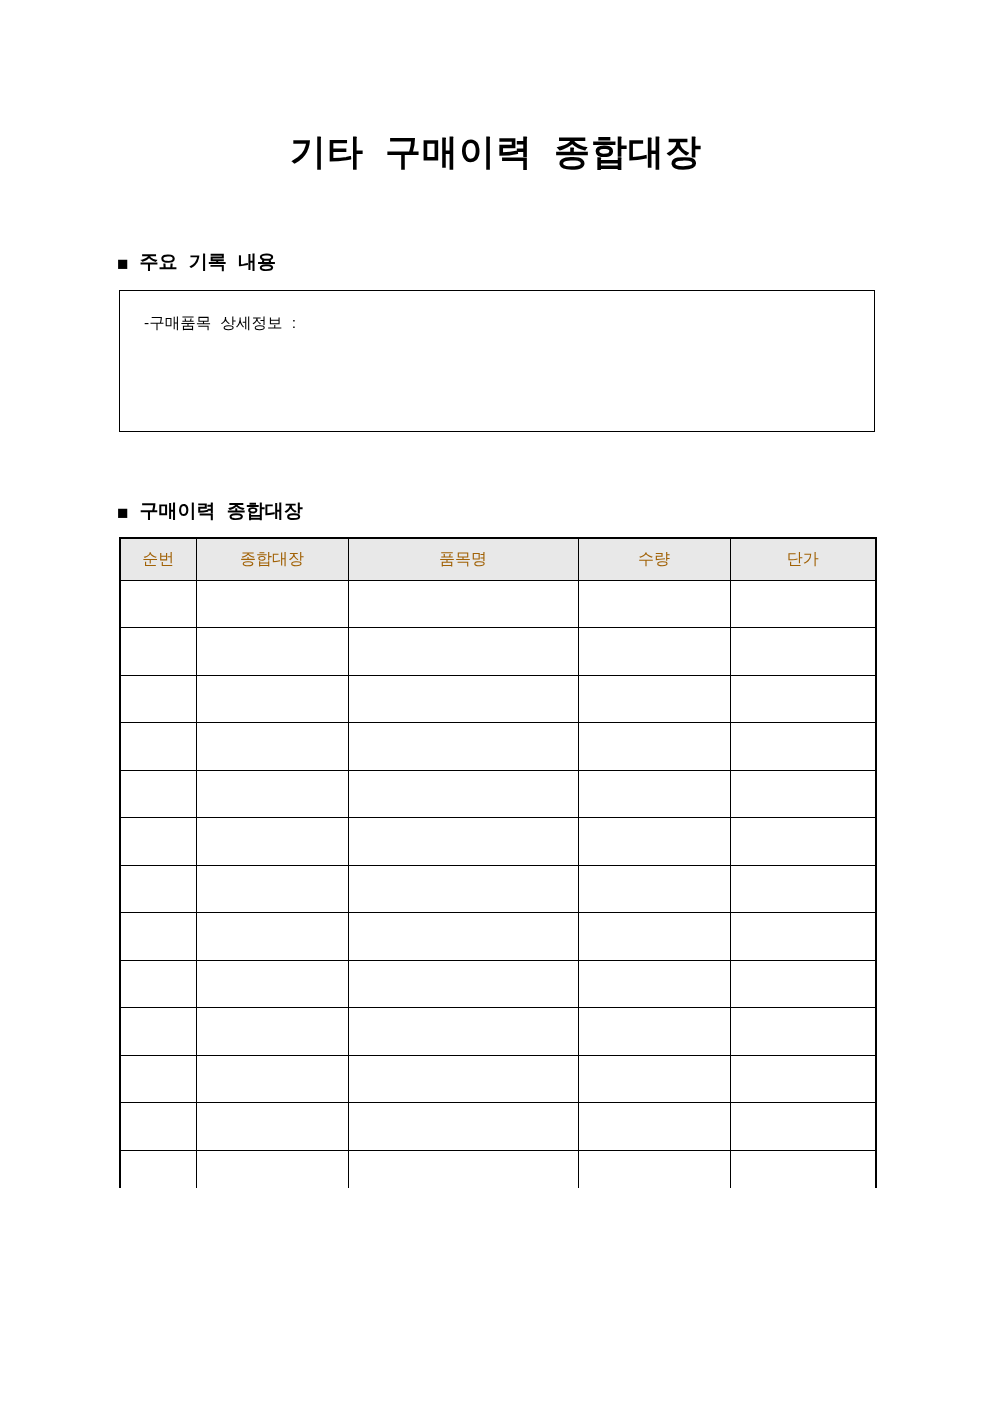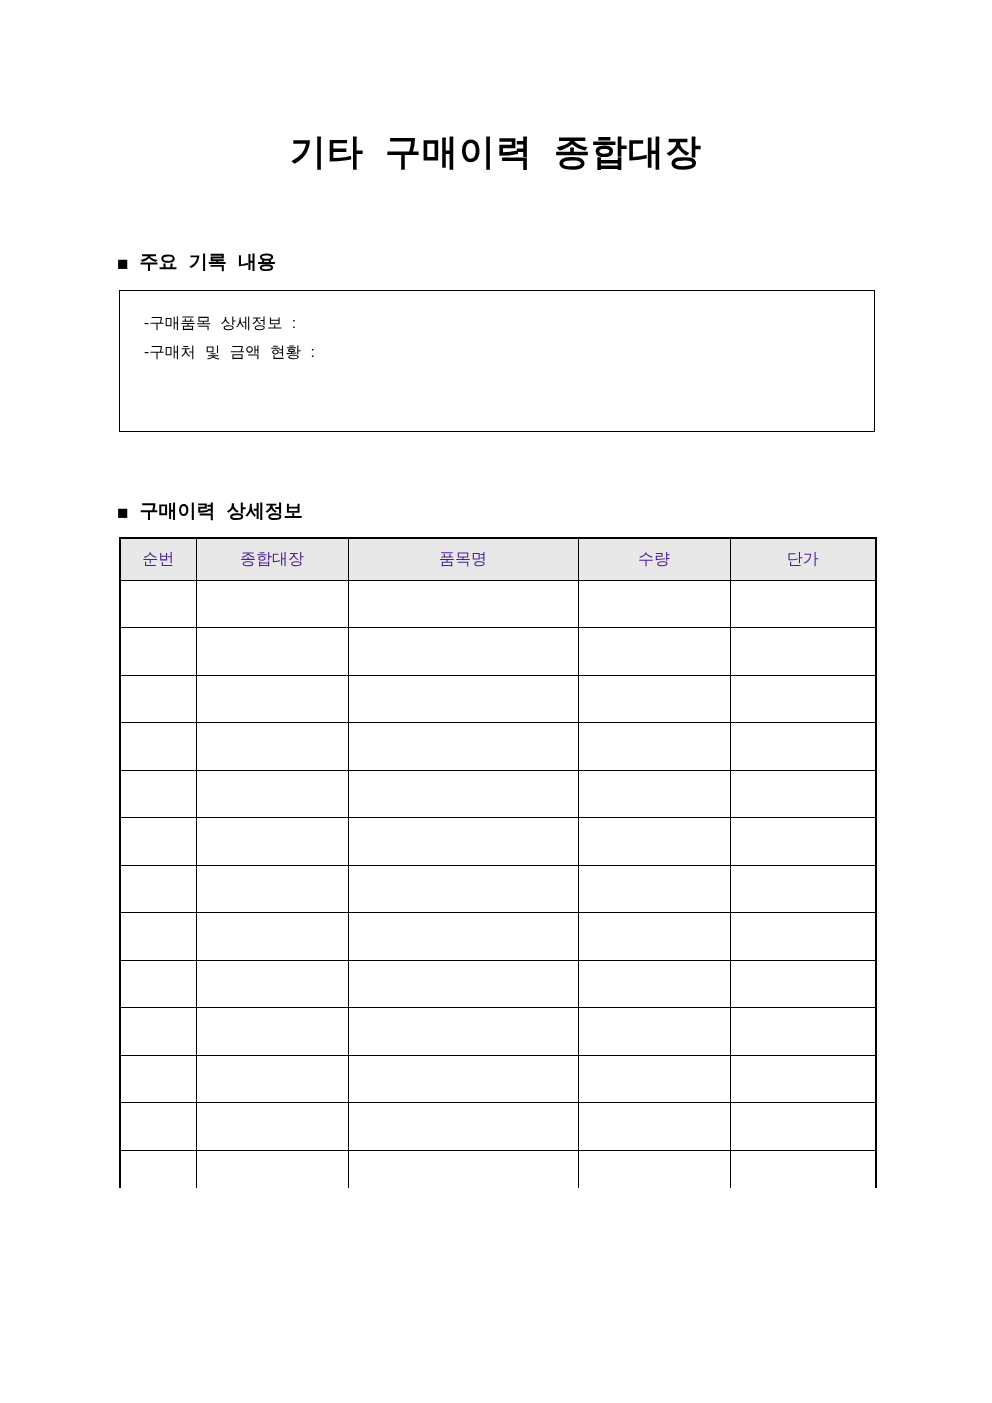--- a/index.html
+++ b/index.html
@@ -71,21 +71,21 @@
     table-layout: fixed;
   }
   .detail-table th {
     background: var(--header-bg, #e8e8e8);
     border: 1px solid #000000;
     height: 42px;
     font-size: 16px;
     font-weight: normal;
     text-align: center;
     vertical-align: middle;
-    color: #4c1d95;
+    color: #a16207;
   }
   .detail-table td {
     border: 1px solid #000000;
     height: 47.5px;
     background: #ffffff;
   }
 </style>
 </head>
 <body>
 
@@ -93,26 +93,25 @@
 
   <div class="doc-title">기타 구매이력 종합대장</div>
 
   <div class="section-heading" id="heading-summary">
     <span class="bullet">■</span>
     <span>주요 기록 내용</span>
   </div>
 
   <div class="summary-box">
     <div class="box-line">-구매품목 상세정보 :</div>
-    <div class="box-line">-구매처 및 금액 현황 :</div>
   </div>
 
   <div class="section-heading" id="heading-detail">
     <span class="bullet">■</span>
-    <span>구매이력 상세정보</span>
+    <span>구매이력 종합대장</span>
   </div>
 
   <table class="detail-table">
     <colgroup>
       <col style="width:76px">
       <col style="width:152px">
       <col style="width:230px">
       <col style="width:152px">
       <col style="width:146px">
     </colgroup>

